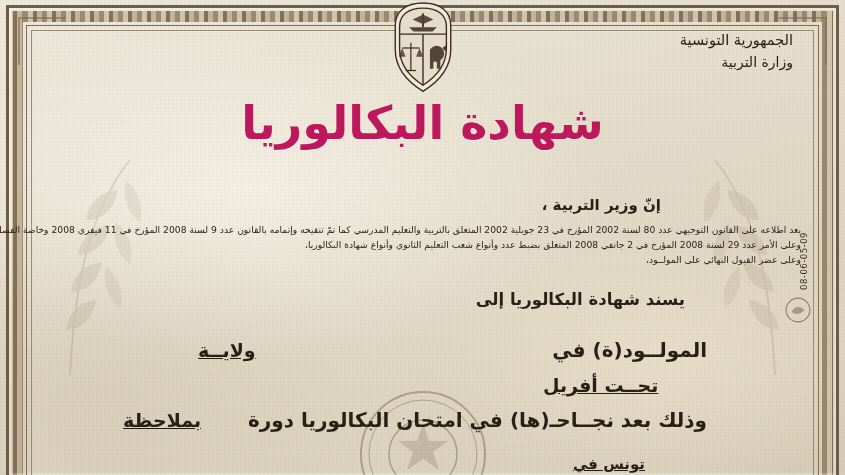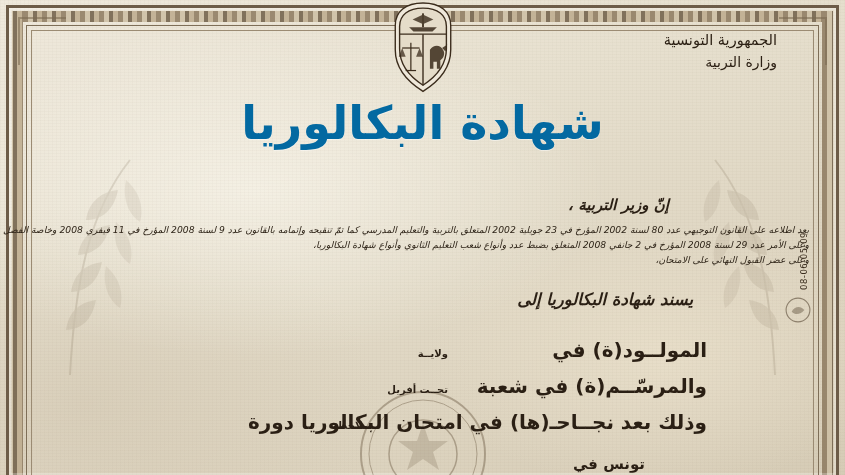--- a/index.html
+++ b/index.html
@@ -97,55 +97,54 @@
     left: 50%;
     transform: translateX(-50%);
     top: -4px;
     width: 104px;
     height: 104px;
   }
 
   
   .ministry {
     position: absolute;
-    right: 68px;
+    right: 52px;
     top: 30px;
     text-align: right;
     direction: rtl;
     color: #2c2014;
     font-family: "DejaVu Sans", sans-serif;
     line-height: 1.5;
   }
   .ministry .l1 { font-size: 14.5px; }
   .ministry .l2 { font-size: 14px; }
 
   
   .title {
     position: absolute;
     left: 0; right: 0;
     top: 96px;
     text-align: center;
     direction: rtl;
-    color: #0369a1;
+    color: #be185d;
     font-size: 46px;
     font-weight: bold;
     letter-spacing: 0px;
     font-family: "DejaVu Sans", sans-serif;
     text-shadow: 0 1px 0 rgba(255,255,255,.45);
   }
 
   
   .body {
     position: absolute;
-    right: 36px;
+    right: 44px;
     top: 196px;
     width: 760px;
     direction: rtl;
     color: #2a1f14;
-    font-style: italic;
   }
   .minister-line {
     font-size: 15px;
     font-weight: bold;
     margin-right: 140px;
     margin-bottom: 9px;
   }
   .legal {
     font-size: 9.2px;
     line-height: 1.62;
@@ -177,36 +176,38 @@
   .field-label {
     font-size: 20px;
     font-weight: bold;
     width: 345px;
     text-align: right;
     padding-right: 86px;
     box-sizing: border-box;
     white-space: nowrap;
   }
   .field-side {
-    font-size: 10px;
+    font-size: 19px;
     font-weight: bold;
     width: 250px;
-    text-align: right;
+    text-align: left;
     white-space: nowrap;
+    text-decoration: underline;
   }
   .row-last .field-label { width: 420px; }
 
   .bottom-left {
     position: absolute;
     right: 200px;
     bottom: 2px;
     font-size: 15px;
     font-weight: bold;
     color: #2a1f14;
     direction: rtl;
+    text-decoration: underline;
   }
 
   
   .side-code {
     position: absolute;
     right: 36px;
     top: 232px;
     font-size: 8.5px;
     color: #3a2d1e;
     writing-mode: vertical-rl;
@@ -303,32 +304,31 @@
     <div class="l2">وزارة التربية</div>
   </div>
 
   <div class="title">شهادة البكالوريا</div>
 
   <div class="body">
     <div class="minister-line">إنّ وزير التربية ،</div>
     <div class="legal">
       <div>بعد اطلاعه على القانون التوجيهي عدد 80 لسنة 2002 المؤرخ في 23 جويلية 2002 المتعلق بالتربية والتعليم المدرسي كما تمّ تنقيحه وإتمامه بالقانون عدد 9 لسنة 2008 المؤرخ في 11 فيفري 2008 وخاصة الفصل 62 منه،</div>
       <div>وعلى الأمر عدد 29 لسنة 2008 المؤرخ في 2 جانفي 2008 المتعلق بضبط عدد وأنواع شعب التعليم الثانوي وأنواع شهادة البكالوريا،</div>
-      <div>وعلى عضر القبول النهائي على الامتحان،</div>
+      <div>وعلى عضر القبول النهائي على المولــود،</div>
     </div>
     <div class="award-line">يسند شهادة البكالوريا إلى</div>
   </div>
 
   <div class="fields">
     <div class="field-row">
       <div class="field-label">المولــود(ة) في</div>
       <div class="field-side">ولايــة</div>
     </div>
     <div class="field-row">
-      <div class="field-label">والمرسّــم(ة) في شعبة</div>
       <div class="field-side">تحــت أفريل</div>
     </div>
     <div class="field-row row-last">
       <div class="field-label">وذلك بعد نجــاحـ(ها) في امتحان البكالوريا دورة</div>
       <div class="field-side">بملاحظة</div>
     </div>
   </div>
 
   <div class="bottom-left">تونس في</div>
 

